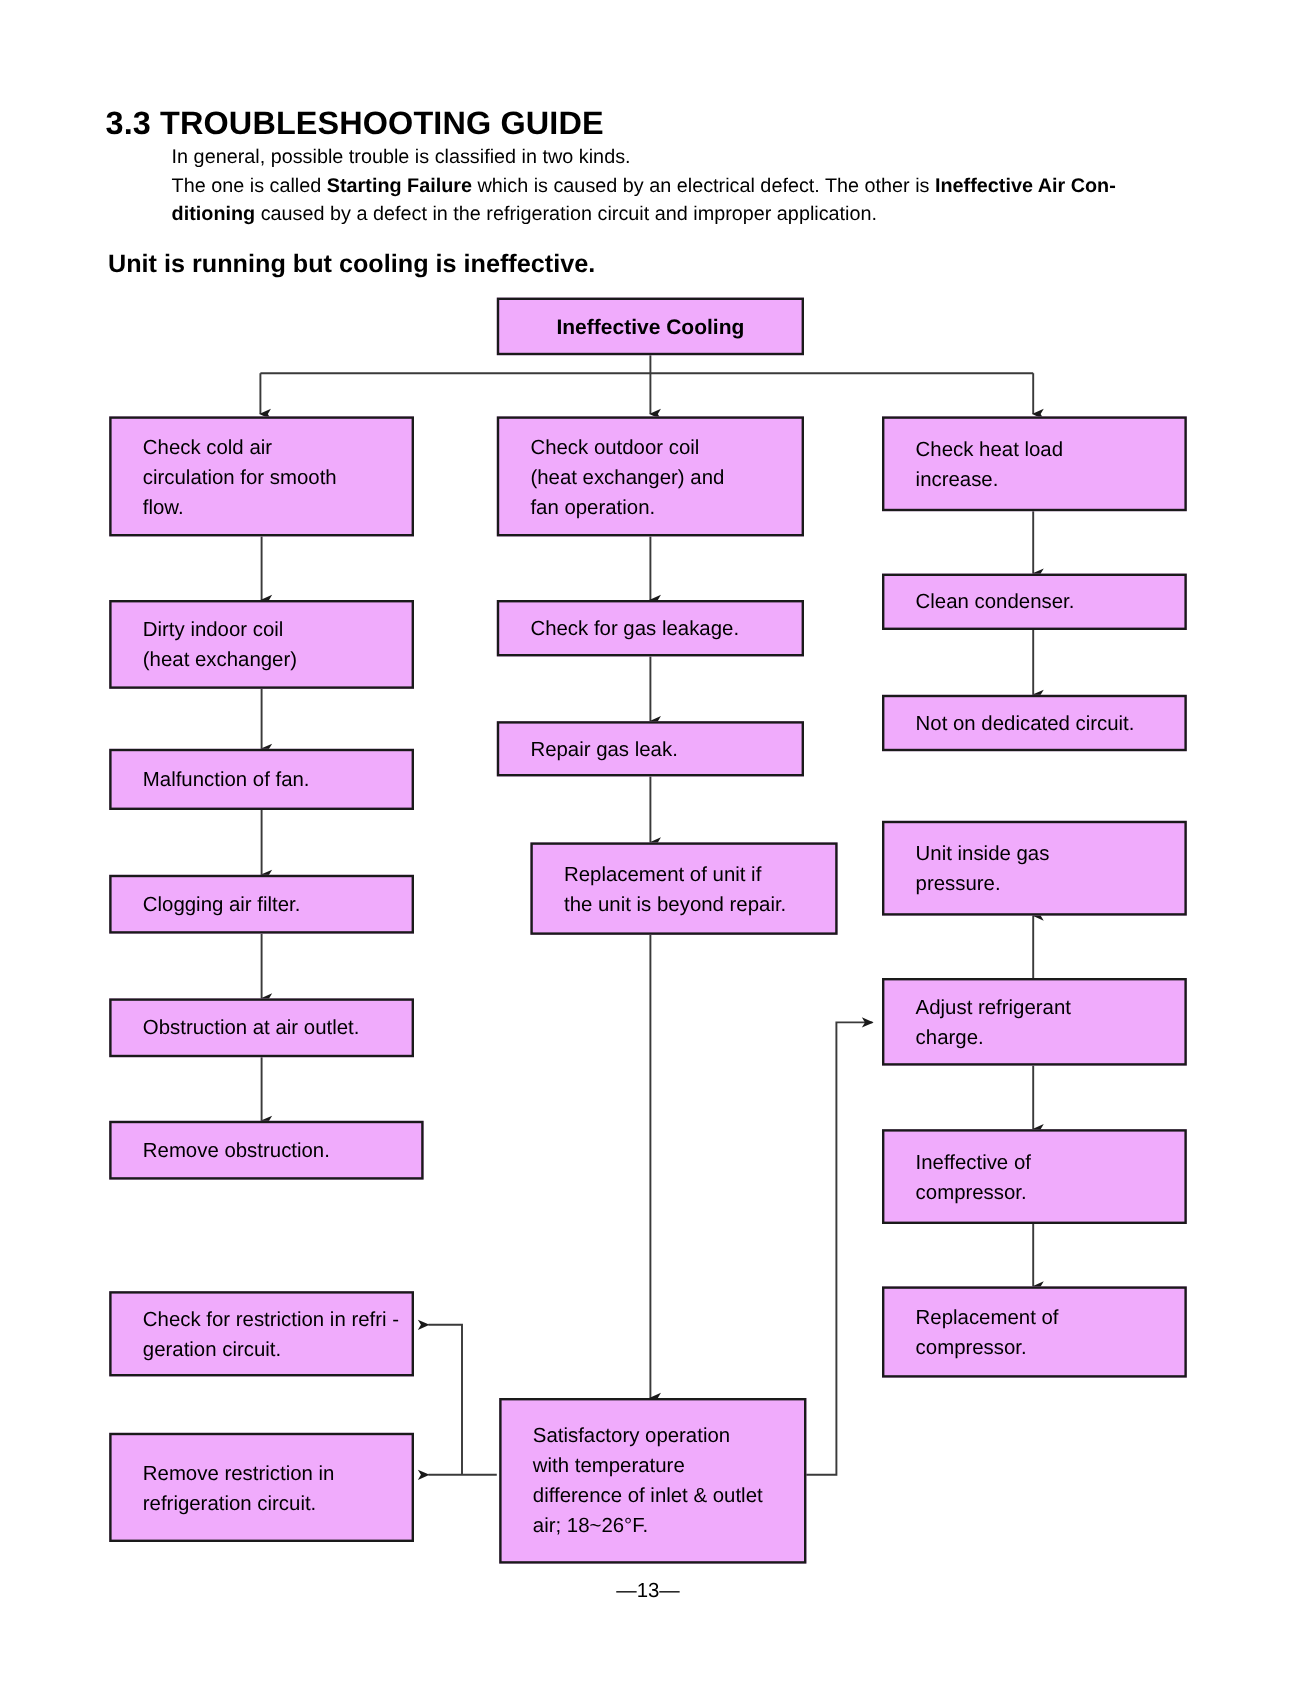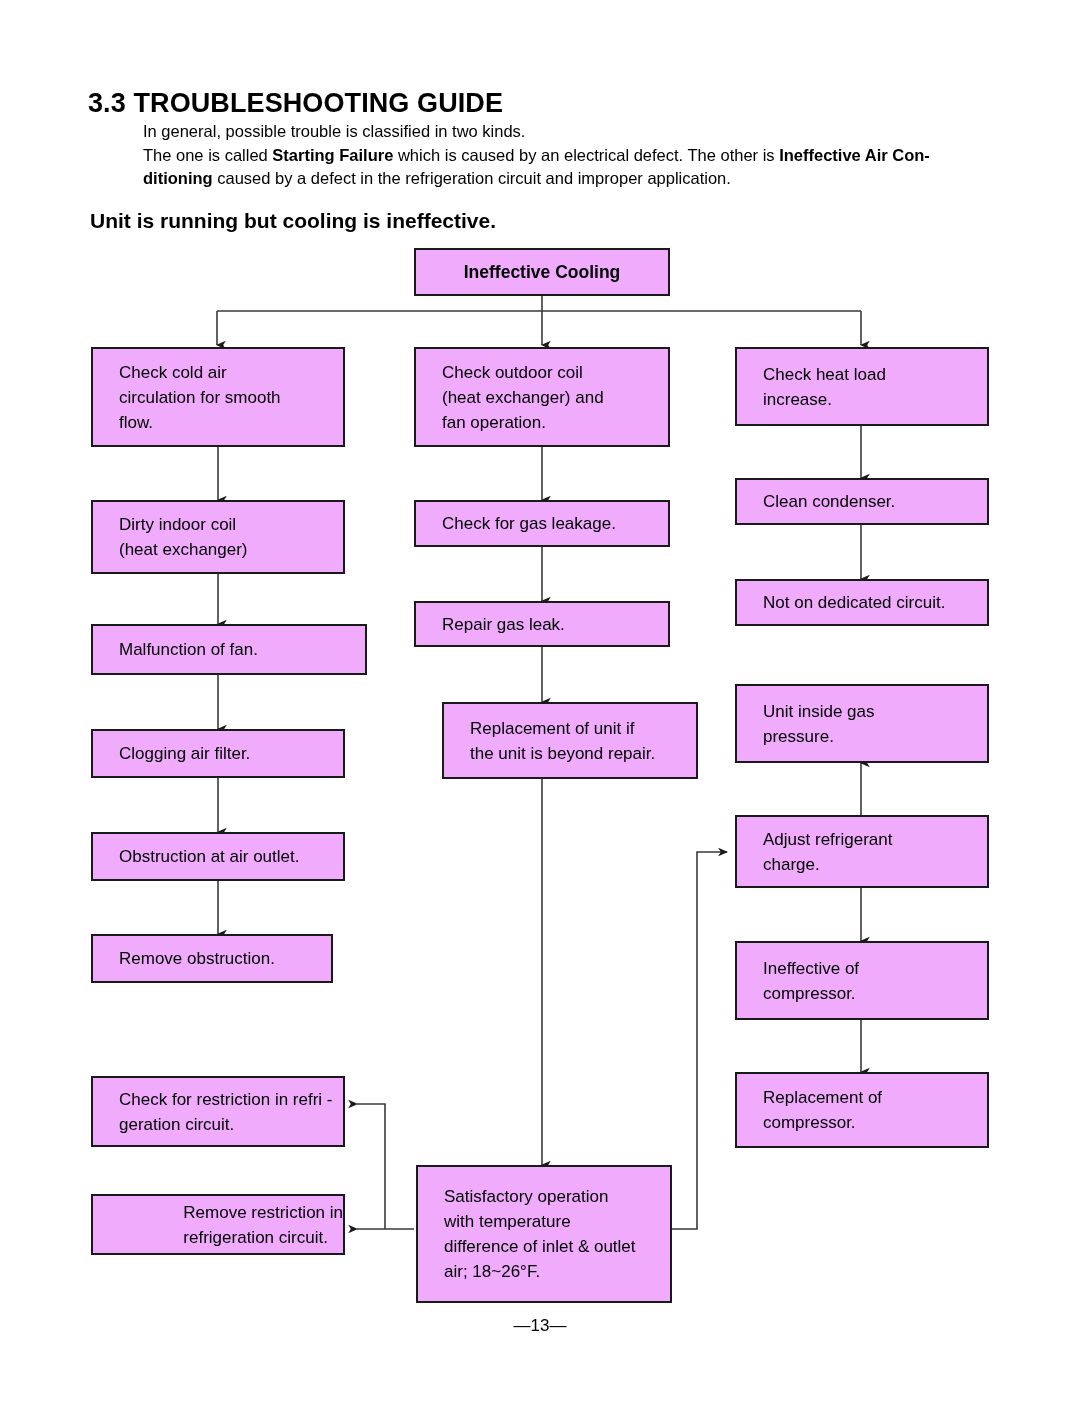--- a/index.html
+++ b/index.html
@@ -182,42 +182,42 @@
       <span class="node-text">Check cold air
 circulation for smooth
 flow.</span>
     </div>
 
     <div class="node" style="left:91px; top:500px; width:254px; height:74px;">
       <span class="node-text">Dirty indoor coil
 (heat exchanger)</span>
     </div>
 
-    <div class="node" style="left:91px; top:624px; width:276px; height:51px;text-align:center;">
+    <div class="node" style="left:91px; top:624px; width:254px; height:51px;text-align:center;">
       <span class="node-text">Malfunction of fan.</span>
     </div>
 
     <div class="node" style="left:91px; top:729px; width:254px; height:49px;">
       <span class="node-text">Clogging air filter.</span>
     </div>
 
     <div class="node" style="left:91px; top:832px; width:254px; height:49px;">
       <span class="node-text">Obstruction at air outlet.</span>
     </div>
 
-    <div class="node" style="left:91px; top:934px; width:242px; height:49px;">
+    <div class="node" style="left:91px; top:934px; width:262px; height:49px;">
       <span class="node-text">Remove obstruction.</span>
     </div>
 
     <div class="node" style="left:91px; top:1076px; width:254px; height:71px;">
       <span class="node-text">Check for restriction in refri -
   geration circuit.</span>
     </div>
 
-    <div class="node" style="left:91px; top:1194px; width:254px; height:61px;justify-content:flex-end;">
+    <div class="node" style="left:91px; top:1194px; width:254px; height:91px;">
       <span class="node-text">Remove restriction  in
 refrigeration circuit.</span>
     </div>
 
     <div class="node center-pad" style="left:414px; top:347px; width:256px; height:100px;">
       <span class="node-text">Check outdoor coil
 (heat exchanger) and
 fan operation.</span>
     </div>
 

